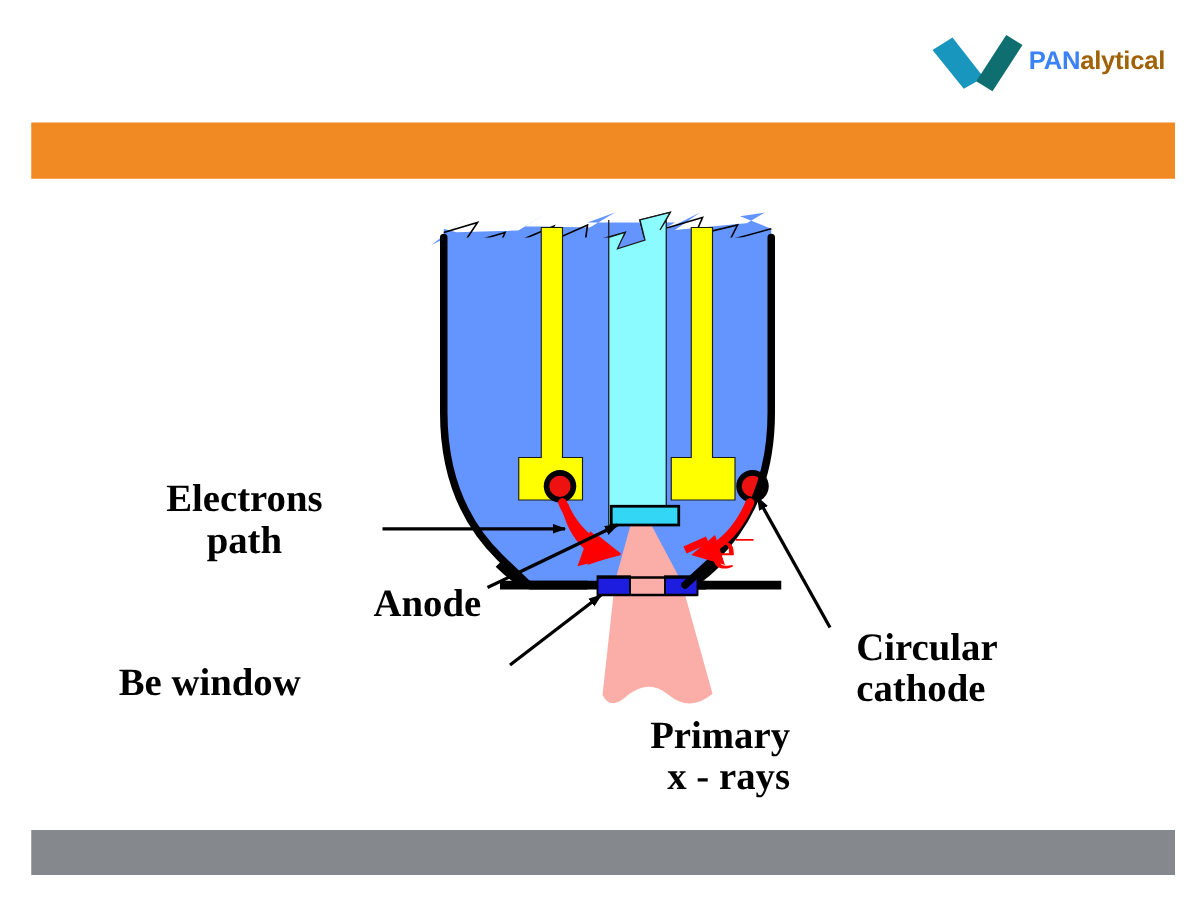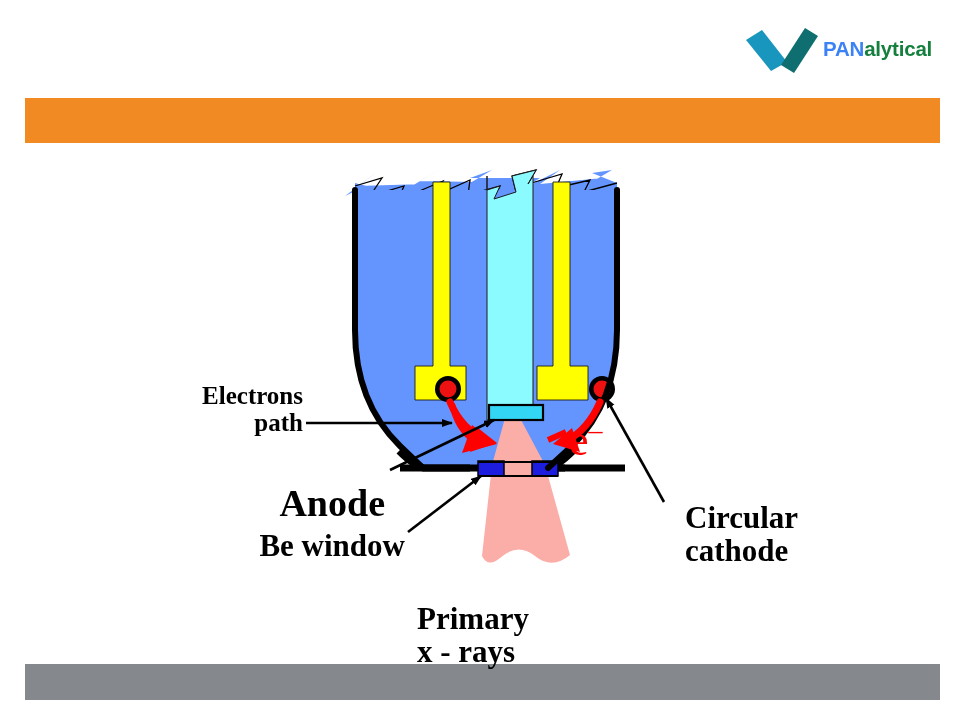--- a/index.html
+++ b/index.html
@@ -28,21 +28,21 @@
     position: absolute;
     left: 81px;
     top: 13px;
     font-family: "Liberation Sans", sans-serif;
     font-weight: bold;
     font-size: 20.5px;
     letter-spacing: -0.2px;
     white-space: nowrap;
   }
   .brand-pan  { color: #3b82f6; }
-  .brand-rest { color: #15803d; }
+  .brand-rest { color: #a16207; }
 
   
   #orange-bar {
     position: absolute;
     left: 25px;
     top: 98px;
     width: 915px;
     height: 45px;
     background: #F18A22;
   }
@@ -71,43 +71,42 @@
     font-family: "Liberation Serif", serif;
     font-weight: bold;
     color: #000000;
     line-height: 1.06;
     white-space: pre;
   }
   #label-electrons-path {
     left: 88px;
     top: 383px;
     width: 215px;
-    text-align: right;
-    font-size: 25px;
+    text-align: center;
+    font-size: 31px;
   }
   #label-anode {
     left: 110px;
     top: 467px;
     width: 275px;
     text-align: right;
-    font-size: 38px;
-    margin-top: 16px;
+    font-size: 31px;
   }
   #label-be-window {
     left: 95px;
     top: 530px;
     width: 310px;
-    text-align: right;
+    text-align: left;
     font-size: 31px;
   }
   #label-primary-xrays {
     left: 417px;
-    top: 603px;
+    top: 572px;
     width: 215px;
-    text-align: left;
+    text-align: right;
     font-size: 31px;
   }
   #label-circular-cathode {
     left: 640px;
     top: 502px;
     width: 250px;
     text-align: left;
     font-size: 31px;
     margin-left: 45px;
   }

